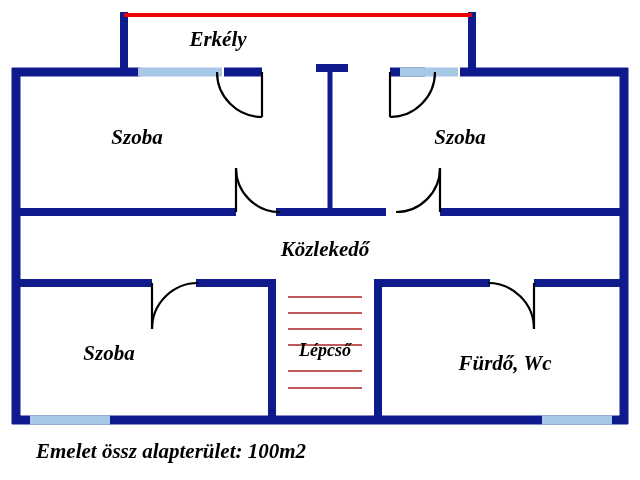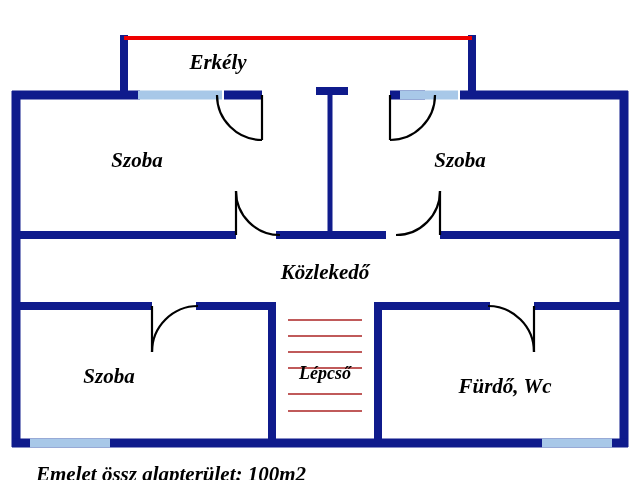--- a/index.html
+++ b/index.html
@@ -12,21 +12,20 @@
     height: 480px;
     font-family: "Liberation Serif", "DejaVu Serif", serif;
     overflow: hidden;
     position: relative;
   }
   #floorplan-root {
     position: absolute;
     left: 0; top: 0;
     width: 640px;
     height: 424px;
-    margin-top: 23px;
   }
   svg.plan {
     display: block;
     width: 640px;
     height: 480px;
   }
   .room-label {
     font-family: "Liberation Serif", "DejaVu Serif", serif;
     font-style: italic;
     font-weight: bold;

